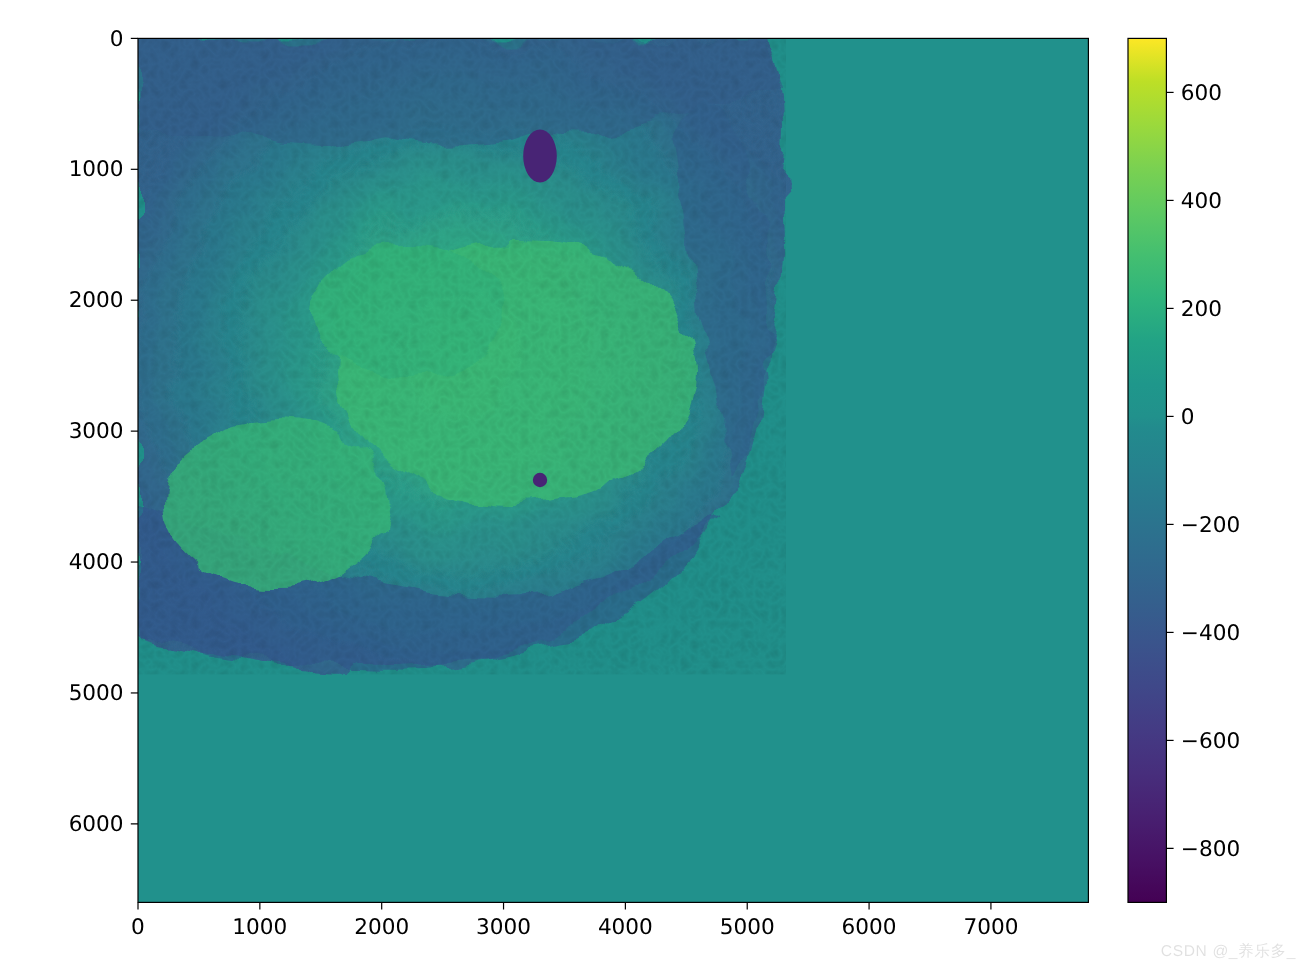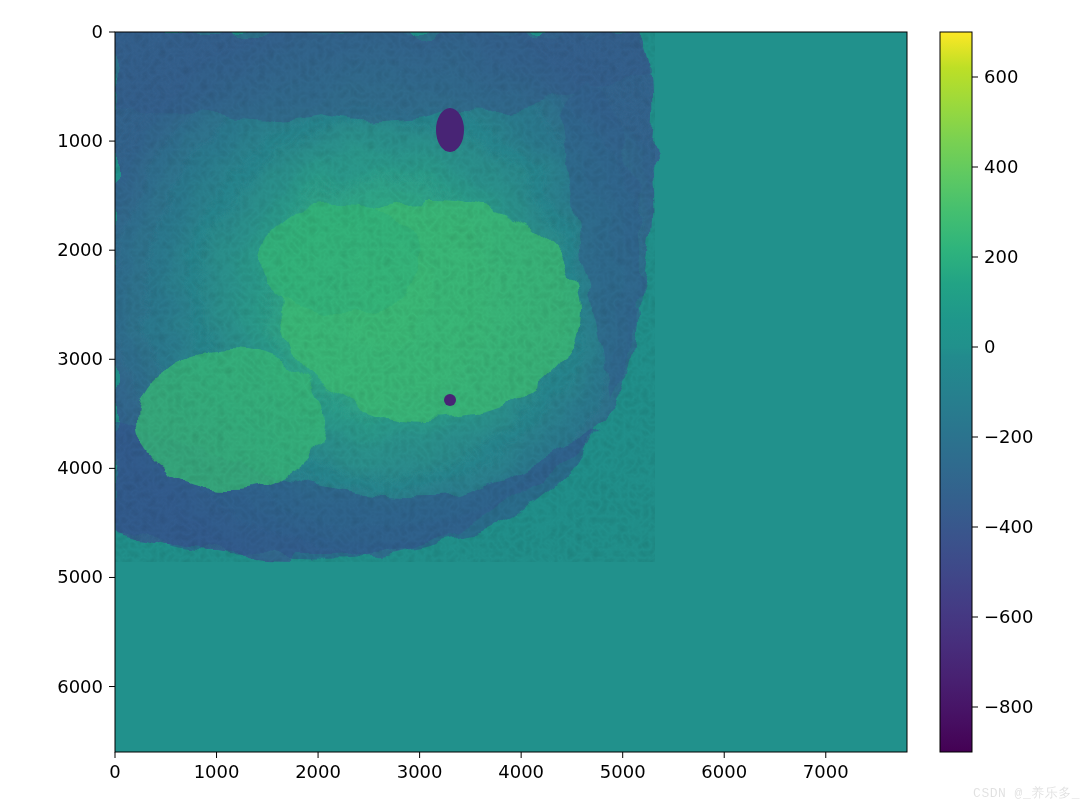--- a/index.html
+++ b/index.html
@@ -30,21 +30,21 @@
     stroke: #000000;
     stroke-width: 1;
   }
   .watermark {
     position: absolute;
     right: 6px;
     bottom: 4px;
     font-size: 13px;
     color: rgba(0,0,0,0.12);
     letter-spacing: 0.5px;
-    font-family: Liberation Mono, monospace;
+    font-family: Liberation Sans, sans-serif;
   }
 </style>
 </head>
 <body>
 
 <svg id="figure" viewBox="0 0 1086 806">
   <defs>
     <linearGradient id="viridis" x1="0" y1="1" x2="0" y2="0">
       <stop offset="0.00" stop-color="#440154"></stop>
       <stop offset="0.05" stop-color="#471164"></stop>

